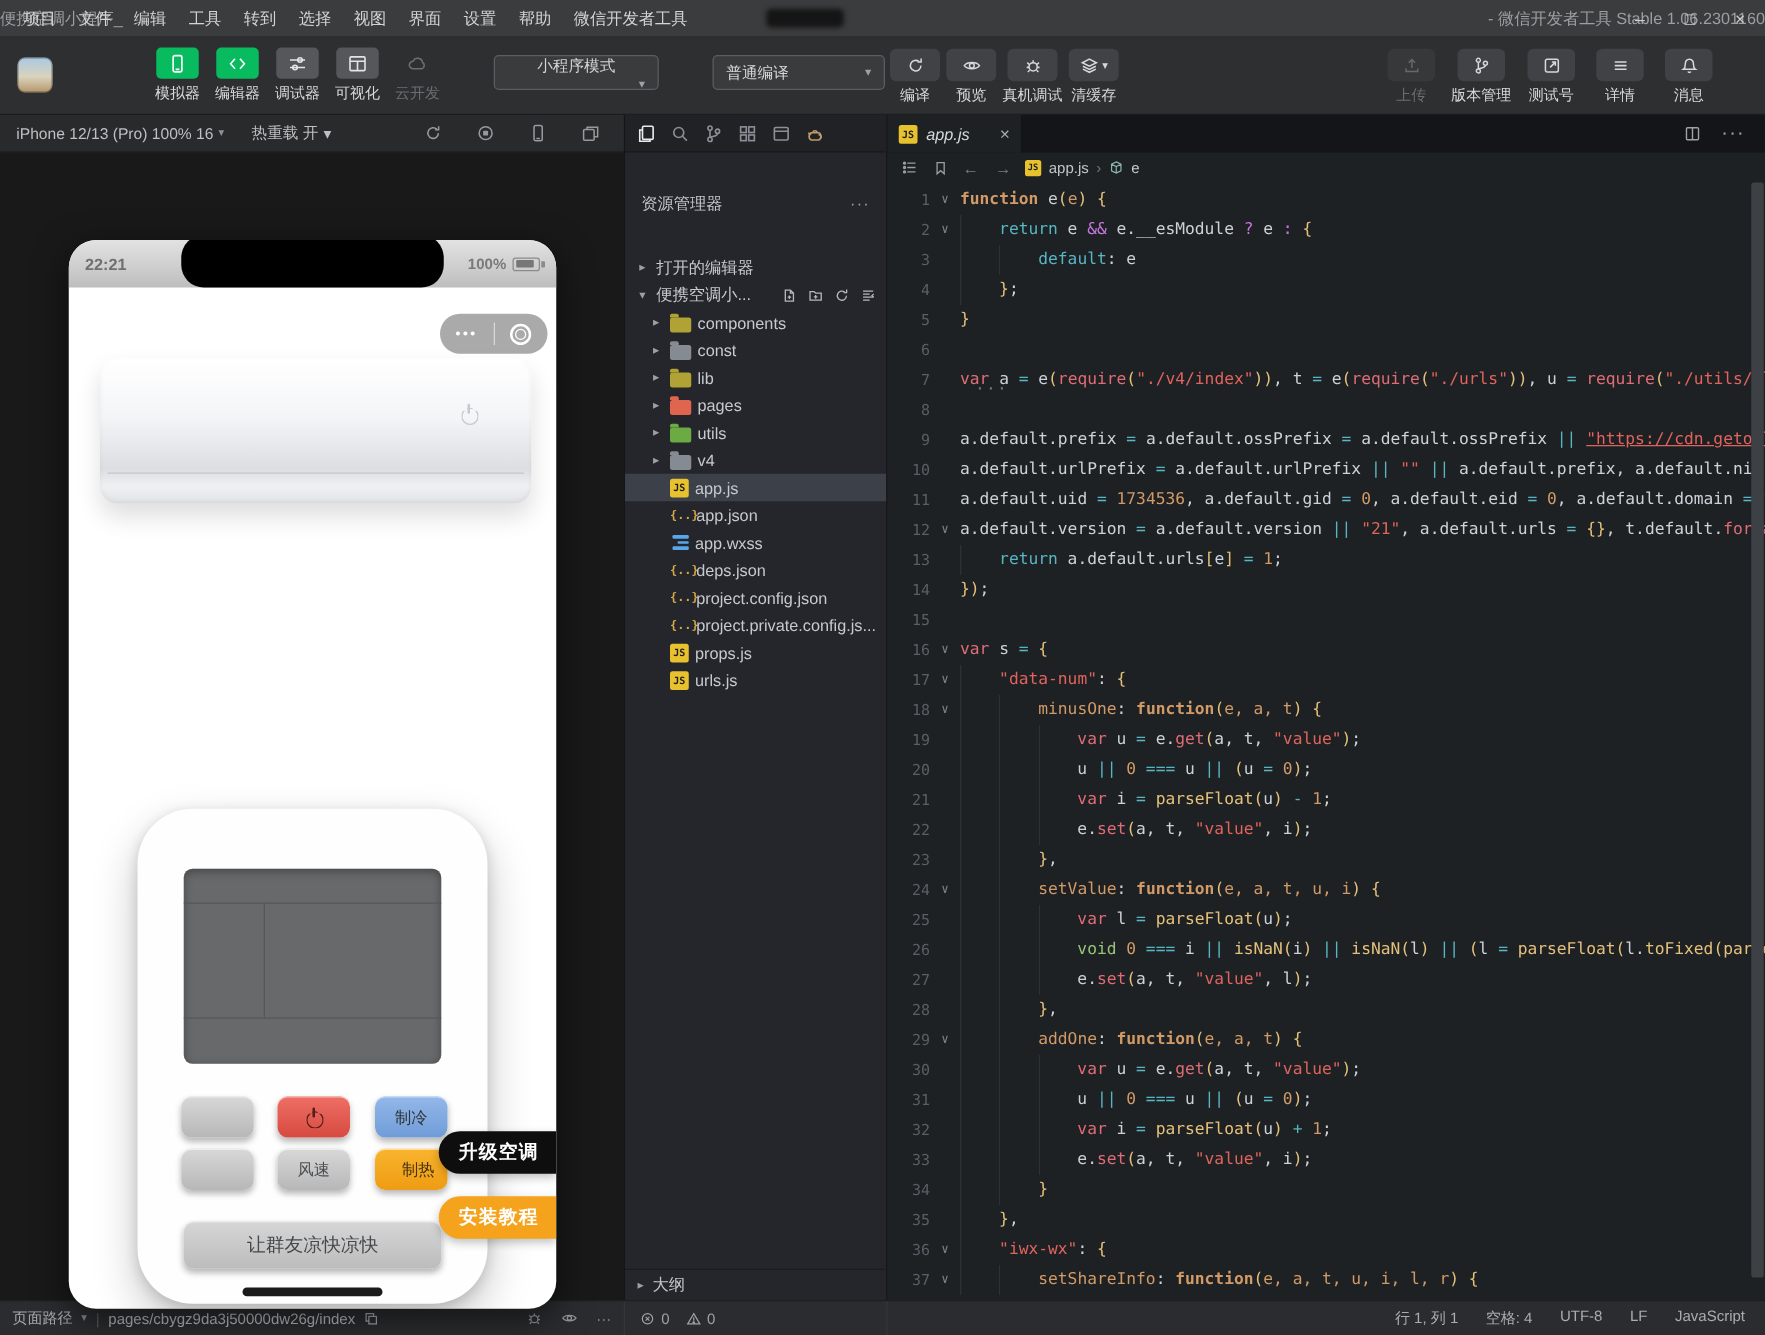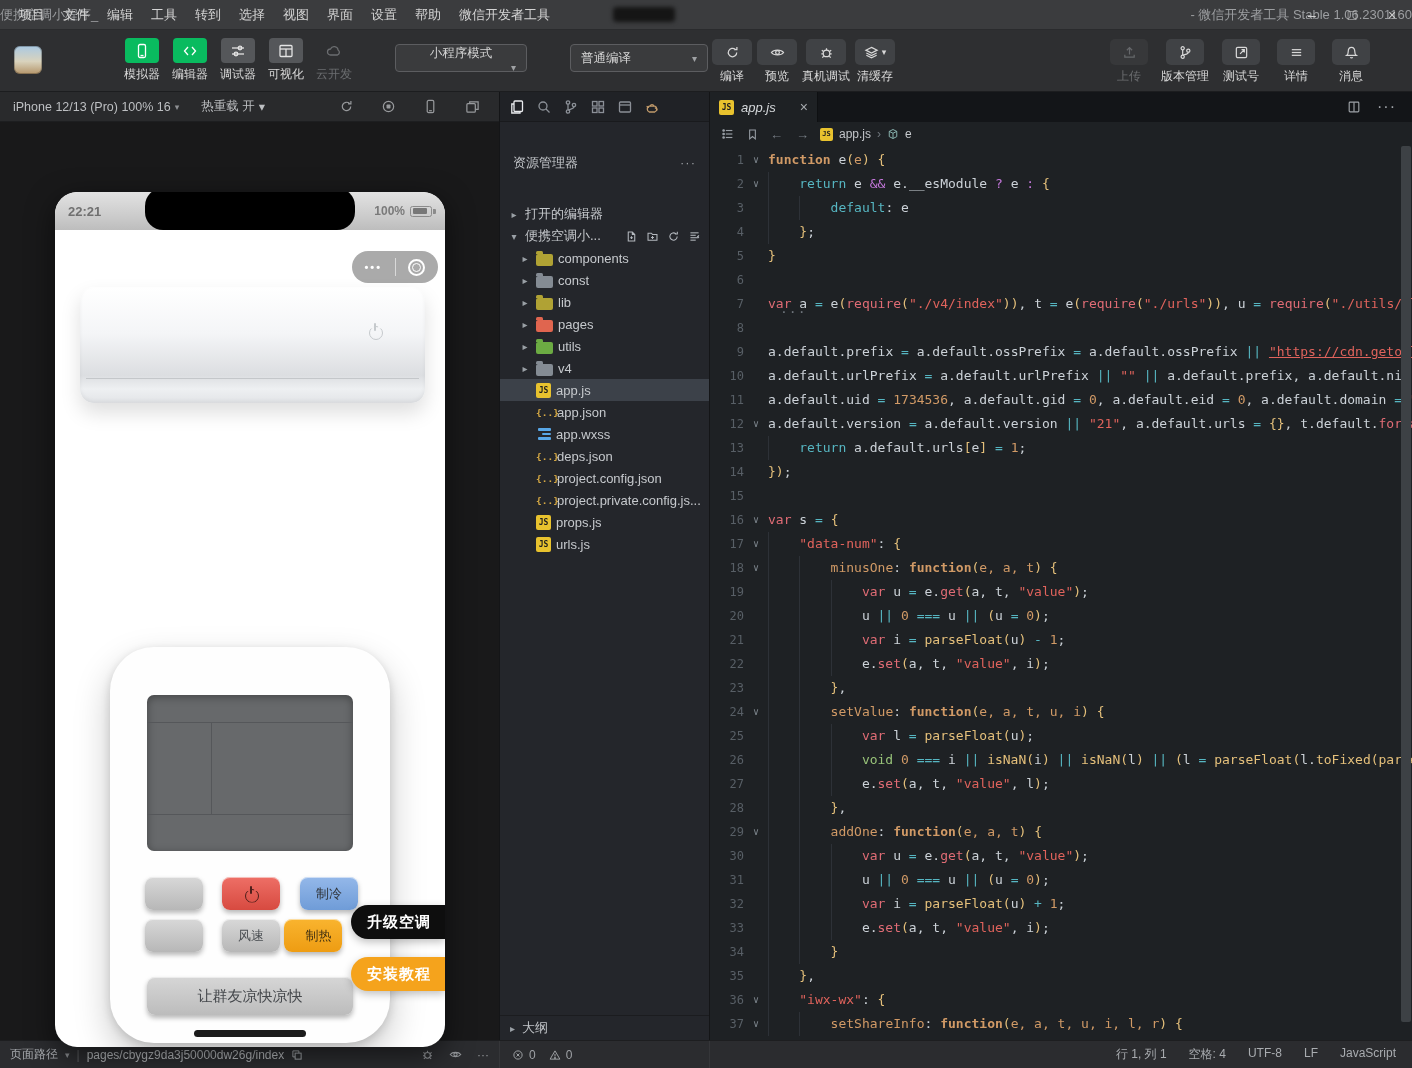--- a/index.html
+++ b/index.html
@@ -403,21 +403,21 @@
                 <span class="h2"></span>
                 <span class="v1"></span>
             </div>
             <div class="r-btn r-gray" style="left:35px; top:230px;"></div>
             <div class="r-btn r-power" style="left:112px; top:230px;">
                 <span class="pwr-ico"></span>
               </div>
             <div class="r-btn r-cool" style="left:190px; top:230px;">制冷</div>
             <div class="r-btn r-gray" style="left:35px; top:272px;"></div>
             <div class="r-btn r-gray" style="left:112px; top:272px;">风速</div>
-            <div class="r-btn r-heat" style="left:174px; top:272px;padding-left:11px;">制热</div>
+            <div class="r-btn r-heat" style="left:190px; top:272px;padding-left:11px;">制热</div>
             <div class="r-wide">让群友凉快凉快</div>
           </div>
           <div class="p-pill pill-upgrade">升级空调</div>
           <div class="p-pill pill-tutorial">安装教程</div>
           <div class="p-home"></div>
         </div>
       </div>
     </div>
 
     <div class="explorer">

